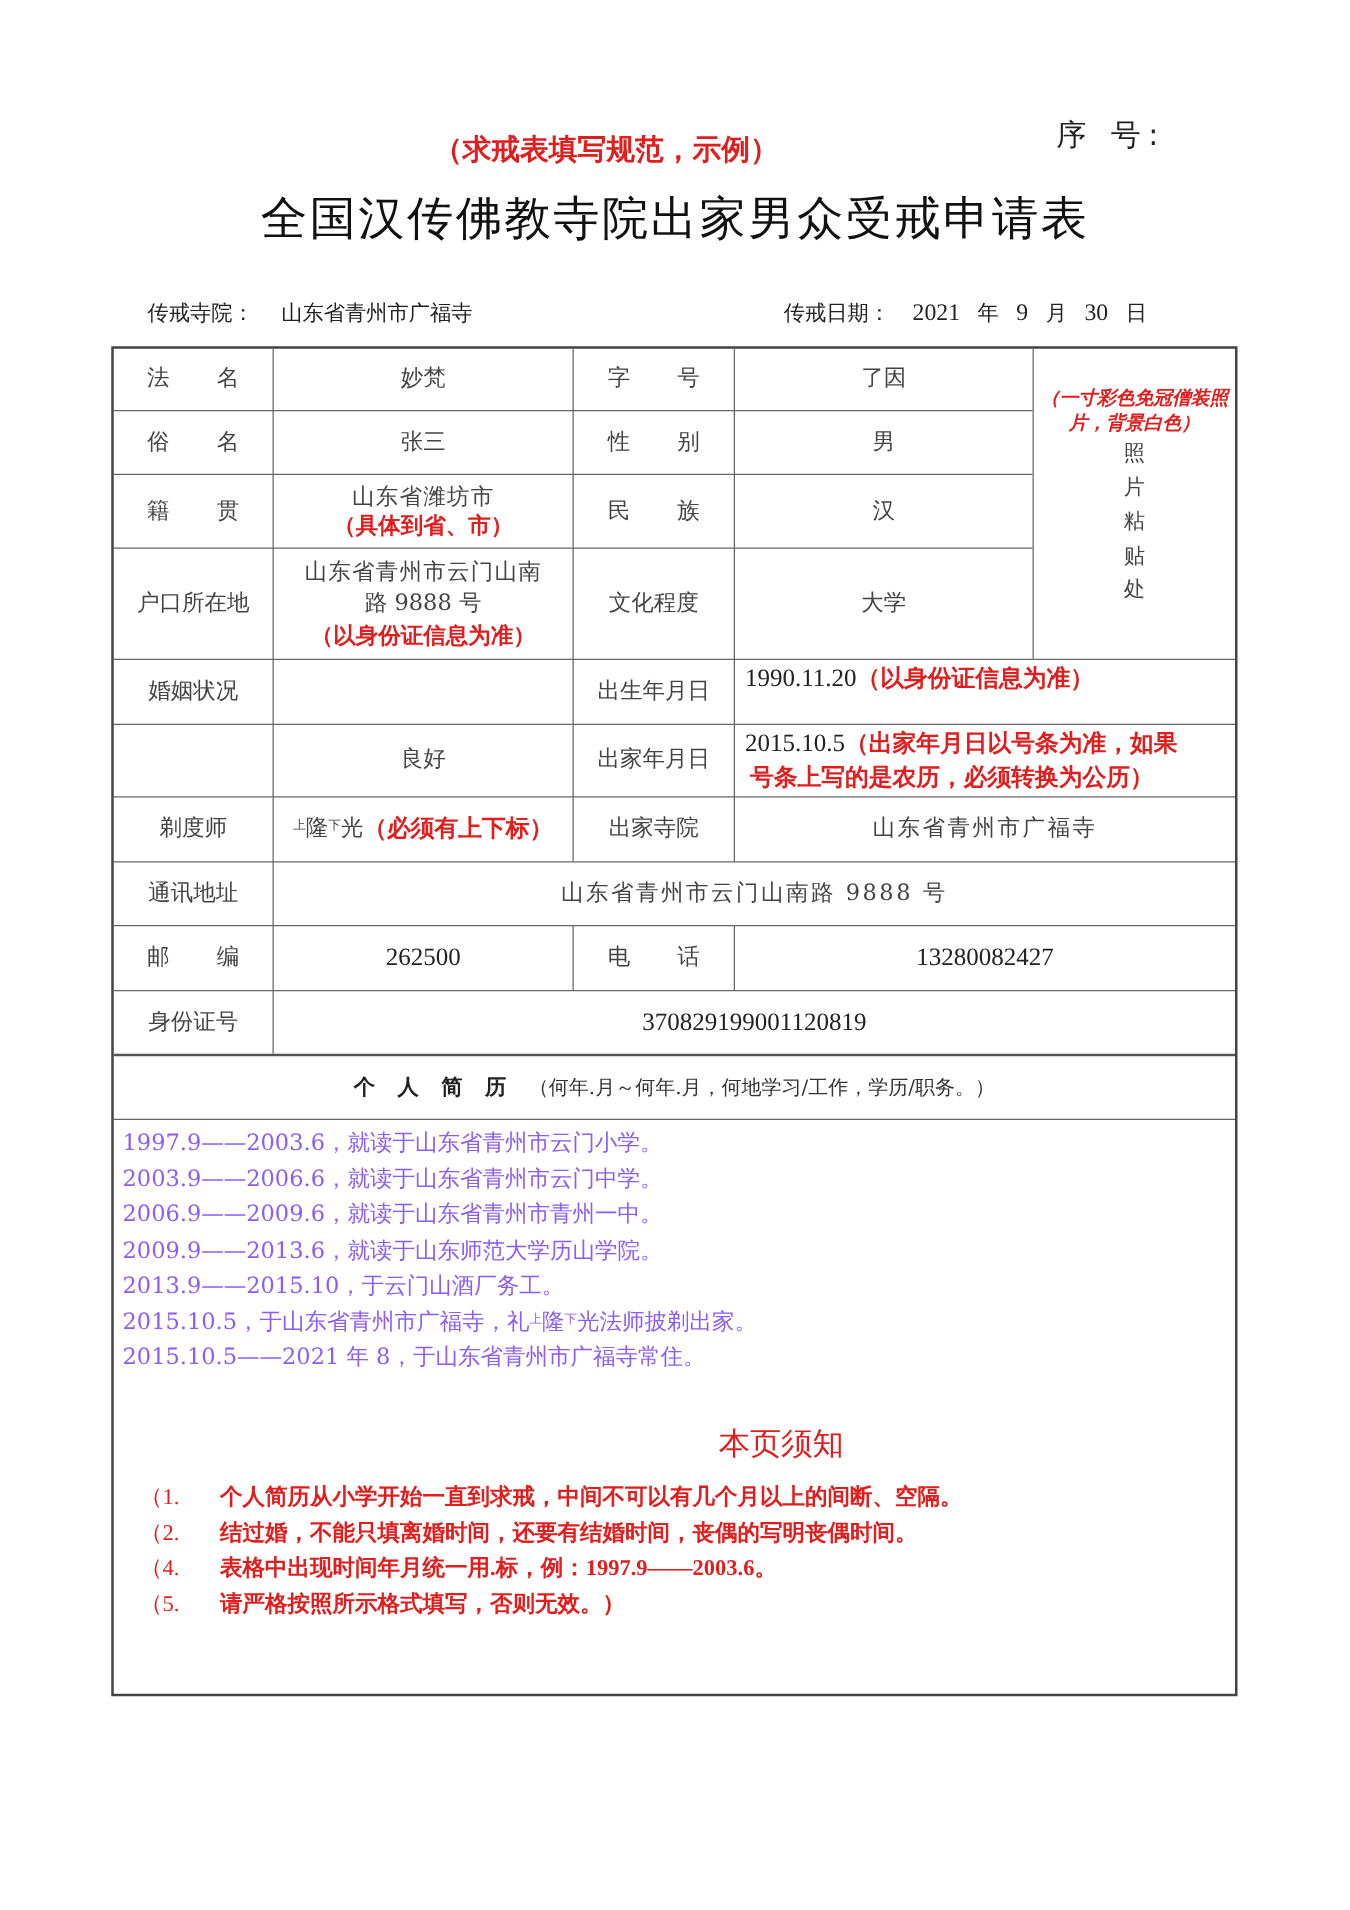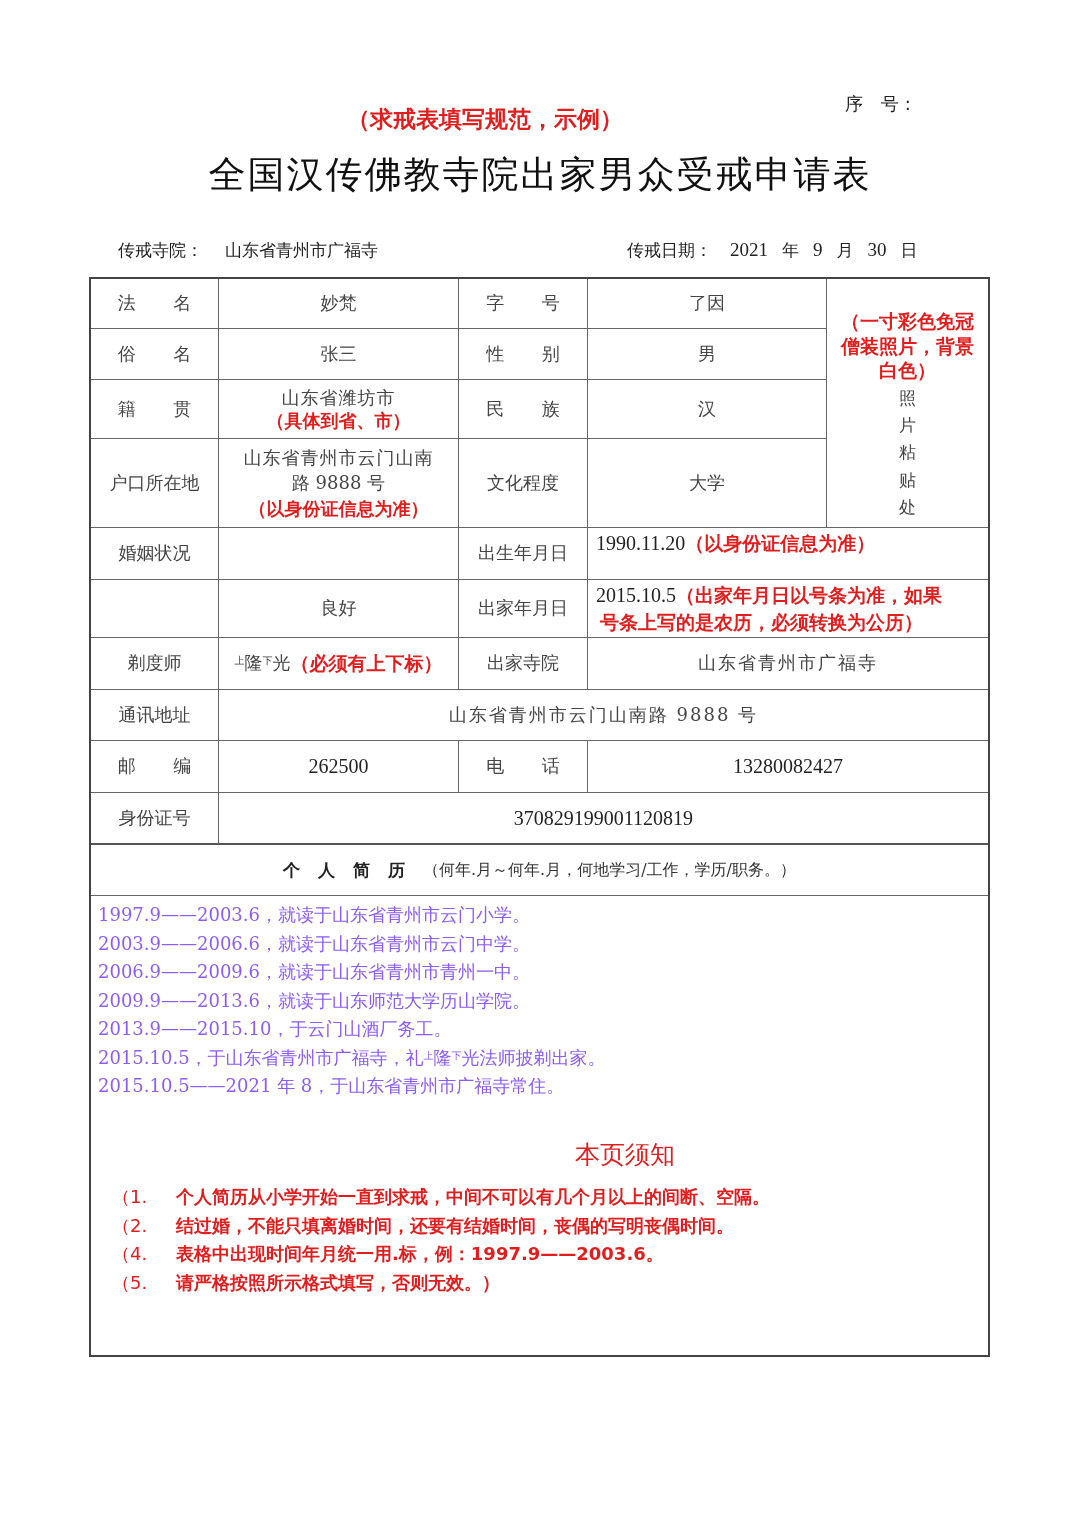--- a/index.html
+++ b/index.html
@@ -1,20 +1,20 @@
 <!DOCTYPE html>
 <html><head>
 <meta charset="utf-8">
 <style>
   html, body { margin:0; padding:0; background:#ffffff; }
   body { width:1080px; height:1528px; position:relative; overflow:hidden;
          font-family:"DejaVu Serif","Liberation Serif",serif; color:#333; }
   .abs { position:absolute; }
   .bold-red { color:#e01e1e; font-weight:bold; font-family:"DejaVu Sans","Liberation Sans",sans-serif; }
-  #serial { left:845px; top:92px; font-size:18px; letter-spacing:6px; font-family:"DejaVu Sans","Liberation Sans",sans-serif; color:#222; }
+  #serial { left:845px; top:92px; font-size:24px; letter-spacing:6px; font-family:"DejaVu Sans","Liberation Sans",sans-serif; color:#222; }
   #subtitle { left:4px; width:970px; top:104px; text-align:center; font-size:23px; }
   #subtitle span { margin-left:-8px; }
   #title { left:0; width:1080px; top:150px; text-align:center; font-size:37px; color:#111;
            font-family:Liberation Mono, monospace; letter-spacing:2px; }
   #meta-left { left:118px; top:239px; font-size:17px; font-family:"DejaVu Sans","Liberation Sans",sans-serif; color:#222; }
   #meta-right { left:627px; top:239px; font-size:17px; font-family:"DejaVu Sans","Liberation Sans",sans-serif; color:#222; }
   #meta-left .v { margin-left:22px; }
   #meta-right .v { margin-left:18px; font-family:"Liberation Serif",serif; font-size:19px; }
   #meta-right .u { margin:0 14px; }
 
@@ -22,30 +22,30 @@
   .hl { position:absolute; height:1px; background:#666; }
   .vl { position:absolute; width:1px; background:#666; }
   .cell { position:absolute; display:flex; align-items:center; justify-content:center; text-align:center;
           font-size:18px; color:#444; line-height:1.45; }
   .lbl { letter-spacing:0; }
   .lbl.wide { letter-spacing:16px; padding-left:16px; box-sizing:border-box; }
   .num { font-family:"Liberation Serif",serif; font-size:20px; color:#222; }
   .sup { font-size:10px; vertical-align:top; position:relative; top:-2px; }
   .sub { font-size:10px; vertical-align:top; position:relative; top:-2px; }
   .photo { flex-direction:column; justify-content:flex-start; padding-top:30px; box-sizing:border-box; }
-  .photo .note { font-size:19px; line-height:1.3; }
+  .photo .note { font-size:15px; line-height:1.3;font-style:italic; }
   .photo .vert { margin-top:2px; font-size:17px; line-height:1.6; }
 
   #resume-head { font-size:17px; }
   #resume-head .h { letter-spacing:18px; color:#222; font-weight:bold; font-family:"DejaVu Sans","Liberation Sans",sans-serif; }
   #resume-head .hint { color:#333; font-size:16px; }
   #resume { left:98px; top:901px; font-size:18px; line-height:28.5px; color:#8b5cf6; }
   #resume div { white-space:nowrap; }
   #notice-title { left:0; width:1250px; top:1138px; text-align:center; font-size:25px; color:#e01e1e; }
-  #notice { left:112px; top:1183px; font-size:18px; line-height:28.5px; }
+  #notice { left:112px; top:1183px; font-size:18px; line-height:28.5px;font-family:Liberation Serif, serif; }
   #notice .row { white-space:nowrap; }
   #notice .n { display:inline-block; width:64px; font-weight:normal; }
 </style>
 </head>
 <body>
 
 <div id="serial" class="abs">序 号:</div>
 <div id="subtitle" class="abs bold-red"><span>（求戒表填写规范，示例）</span></div>
 <div id="title" class="abs">全国汉传佛教寺院出家男众受戒申请表</div>
 <div id="meta-left" class="abs">

